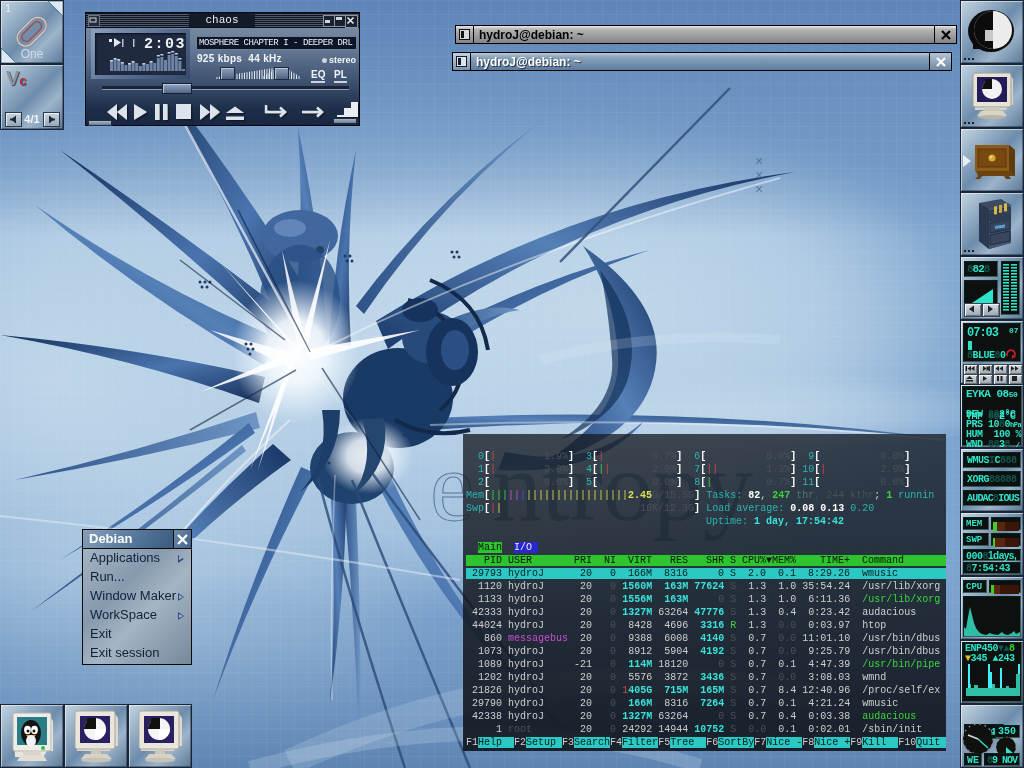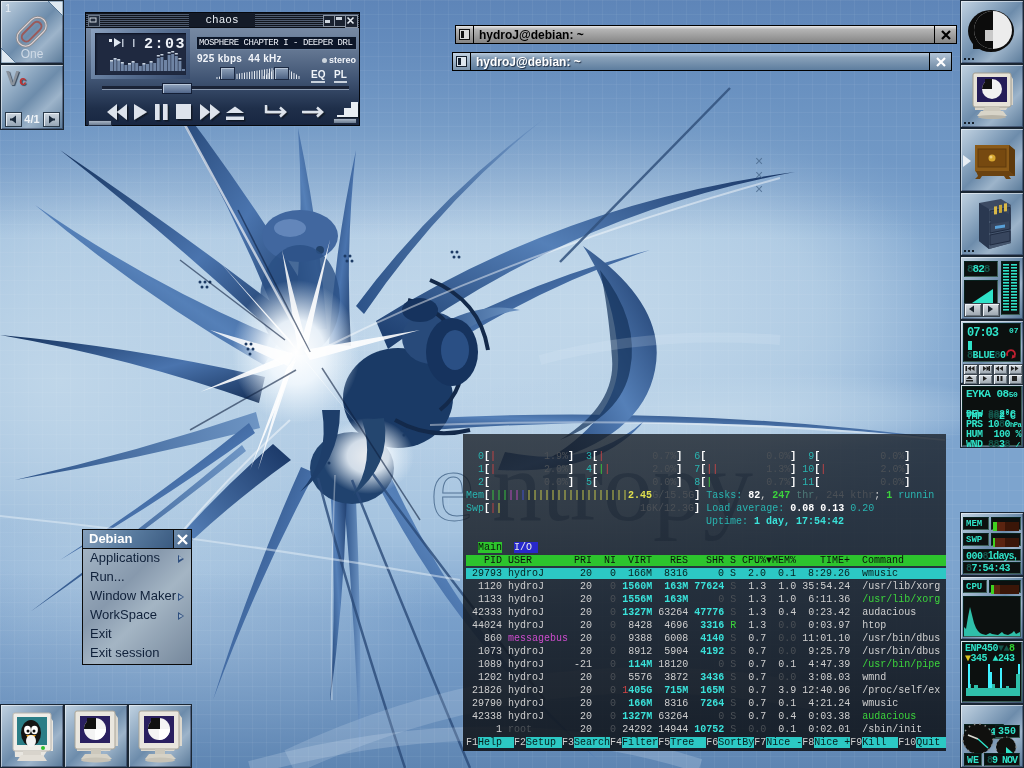--- a/index.html
+++ b/index.html
@@ -523,21 +523,21 @@
 <span class="hdr">   PID USER       PRI  NI  VIRT   RES   SHR S CPU%▼MEM%    TIME+  Command       </span>
 <span class="sel"> 29793 hydroJ      20   0  166M  8316     0 S  2.0  0.1  8:29.26  wmusic        </span>
 <span class="w">  1120</span> <span class="w">hydroJ    </span> <span class="w"> 20</span> <span class="d">  0</span> <span class="C">1560M</span> <span class="C"> 163M</span> <span class="C">77624</span> <span class="d">S</span> <span class="w"> 1.3</span> <span class="w"> 1.0</span> <span class="w">35:54.24</span>  <span class="w">/usr/lib/xorg</span>
 <span class="w">  1133</span> <span class="w">hydroJ    </span> <span class="w"> 20</span> <span class="d">  0</span> <span class="C">1556M</span> <span class="C"> 163M</span> <span class="d">    0</span> <span class="d">S</span> <span class="w"> 1.3</span> <span class="w"> 1.0</span> <span class="w"> 6:11.36</span>  <span class="g">/usr/lib/xorg</span>
 <span class="w"> 42333</span> <span class="w">hydroJ    </span> <span class="w"> 20</span> <span class="d">  0</span> <span class="C">1327M</span> <span class="w">63264</span> <span class="C">47776</span> <span class="d">S</span> <span class="w"> 1.3</span> <span class="w"> 0.4</span> <span class="w"> 0:23.42</span>  <span class="w">audacious</span>
 <span class="w"> 44024</span> <span class="w">hydroJ    </span> <span class="w"> 20</span> <span class="d">  0</span> <span class="w"> 8428</span> <span class="w"> 4696</span> <span class="C"> 3316</span> <span class="g">R</span> <span class="w"> 1.3</span> <span class="d"> 0.0</span> <span class="w"> 0:03.97</span>  <span class="w">htop</span>
 <span class="w">   860</span> <span class="m">messagebus</span> <span class="w"> 20</span> <span class="d">  0</span> <span class="w"> 9388</span> <span class="w"> 6008</span> <span class="C"> 4140</span> <span class="d">S</span> <span class="w"> 0.7</span> <span class="d"> 0.0</span> <span class="w">11:01.10</span>  <span class="w">/usr/bin/dbus</span>
 <span class="w">  1073</span> <span class="w">hydroJ    </span> <span class="w"> 20</span> <span class="d">  0</span> <span class="w"> 8912</span> <span class="w"> 5904</span> <span class="C"> 4192</span> <span class="d">S</span> <span class="w"> 0.7</span> <span class="d"> 0.0</span> <span class="w"> 9:25.79</span>  <span class="w">/usr/bin/dbus</span>
 <span class="w">  1089</span> <span class="w">hydroJ    </span> <span class="w">-21</span> <span class="d">  0</span> <span class="C"> 114M</span> <span class="w">18120</span> <span class="d">    0</span> <span class="d">S</span> <span class="w"> 0.7</span> <span class="w"> 0.1</span> <span class="w"> 4:47.39</span>  <span class="g">/usr/bin/pipe</span>
 <span class="w">  1202</span> <span class="w">hydroJ    </span> <span class="w"> 20</span> <span class="d">  0</span> <span class="w"> 5576</span> <span class="w"> 3872</span> <span class="C"> 3436</span> <span class="d">S</span> <span class="w"> 0.7</span> <span class="d"> 0.0</span> <span class="w"> 3:08.03</span>  <span class="w">wmnd</span>
-<span class="w"> 21826</span> <span class="w">hydroJ    </span> <span class="w"> 20</span> <span class="d">  0</span> <span class="r">1</span><span class="C">405G</span> <span class="C"> 715M</span> <span class="C"> 165M</span> <span class="d">S</span> <span class="w"> 0.7</span> <span class="w"> 3.9</span> <span class="w">12:40.96</span>  <span class="w">/proc/self/ex</span>
+<span class="w"> 21826</span> <span class="w">hydroJ    </span> <span class="w"> 20</span> <span class="d">  0</span> <span class="r">1</span><span class="C">405G</span> <span class="C"> 715M</span> <span class="C"> 165M</span> <span class="d">S</span> <span class="w"> 0.7</span> <span class="w"> 8.4</span> <span class="w">12:40.96</span>  <span class="w">/proc/self/ex</span>
 <span class="w"> 29790</span> <span class="w">hydroJ    </span> <span class="w"> 20</span> <span class="d">  0</span> <span class="C"> 166M</span> <span class="w"> 8316</span> <span class="C"> 7264</span> <span class="d">S</span> <span class="w"> 0.7</span> <span class="w"> 0.1</span> <span class="w"> 4:21.24</span>  <span class="w">wmusic</span>
 <span class="w"> 42338</span> <span class="w">hydroJ    </span> <span class="w"> 20</span> <span class="d">  0</span> <span class="C">1327M</span> <span class="w">63264</span> <span class="d">    0</span> <span class="d">S</span> <span class="w"> 0.7</span> <span class="w"> 0.4</span> <span class="w"> 0:03.38</span>  <span class="g">audacious</span>
 <span class="w">     1</span> <span class="d">root      </span> <span class="w"> 20</span> <span class="d">  0</span> <span class="w">24292</span> <span class="w">14944</span> <span class="C">10752</span> <span class="d">S</span> <span class="d"> 0.0</span> <span class="w"> 0.1</span> <span class="w"> 0:02.01</span>  <span class="w">/sbin/init</span>
 <span class="w">F1</span><span class="fk">Help  </span><span class="w">F2</span><span class="fk">Setup </span><span class="w">F3</span><span class="fk">Search</span><span class="w">F4</span><span class="fk">Filter</span><span class="w">F5</span><span class="fk">Tree  </span><span class="w">F6</span><span class="fk">SortBy</span><span class="w">F7</span><span class="fk">Nice -</span><span class="w">F8</span><span class="fk">Nice +</span><span class="w">F9</span><span class="fk">Kill  </span><span class="w">F10</span><span class="fk">Quit </span></pre>
     </div>
 
 <div class="tile" style="left:960px;top:0px;">
       <svg class="abs" width="62" height="62" style="left:0;top:0">
 <ellipse cx="30" cy="30" rx="23" ry="21" fill="#0c0c0c"></ellipse>
 <rect x="12" y="34" width="22" height="14" fill="#0c0c0c"></rect>
@@ -719,20 +719,31 @@
 <div class="tile" style="left:960px;top:384px;">
       <div class="lbox" style="left:1px;top:1px;width:60px;height:60px;">
 <span class="seg abs" style="left:3px;top:1px;font-size:11px;letter-spacing:-0.5px;">EYKA&nbsp;08<span style="font-size:8px;">50</span></span>
 <span class="seg abs" style="left:3px;top:24px;font-size:10px;letter-spacing:-0.5px;">TMP <span class="dim">88</span>2°C</span>
 <span class="seg abs" style="left:3px;top:22px;font-size:10px;letter-spacing:-0.5px;">DEW <span class="dim">88</span>2°C</span>
 <span class="seg abs" style="left:3px;top:32px;font-size:10px;letter-spacing:-0.5px;">PRS 10<span class="dim">8</span>0<span style="font-size:7px;">hPa</span></span>
 <span class="seg abs" style="left:3px;top:42px;font-size:10px;letter-spacing:-0.5px;">HUM  100 %</span>
 <span class="seg abs" style="left:3px;top:52px;font-size:10px;letter-spacing:-0.5px;">WND <span class="dim">88</span>3<span class="dim">8</span> <span style="font-size:8px;">/</span></span>
 </div>
     </div>
+<div class="tile" style="left:960px;top:448px;">
+      <div class="lbox" style="left:2px;top:3px;width:58px;height:16px;">
+        <span class="seg abs" style="left:3px;top:2px;font-size:10px;letter-spacing:-0.5px;">WMUS<span class="dim">I</span>C<span class="dim">888</span></span>
+      </div>
+<div class="lbox" style="left:2px;top:22px;width:58px;height:16px;">
+        <span class="seg abs" style="left:3px;top:2px;font-size:10px;letter-spacing:-0.5px;">XORG<span class="dim">88888</span></span>
+      </div>
+<div class="lbox" style="left:2px;top:41px;width:58px;height:16px;">
+        <span class="seg abs" style="left:3px;top:2px;font-size:10px;letter-spacing:-0.8px;">AUDAC<span class="dim">8</span>IOUS</span>
+      </div>
+    </div>
 <div class="tile" style="left:960px;top:512px;">
       <div class="lbox" style="left:2px;top:4px;width:26px;height:13px;">
         <span class="seg abs" style="left:2px;top:1px;font-size:9px;">MEM</span>
       </div>
 <div class="lbox" style="left:30px;top:4px;width:30px;height:13px;"><svg width="28" height="11">
           <rect x="1" y="1" width="26" height="9" fill="#3a1608"></rect>
           <rect x="1" y="1" width="4" height="9" fill="#40d020"></rect>
           <rect x="5" y="1" width="8" height="9" fill="#5a2410"></rect>
         </svg></div>
 <div class="lbox" style="left:2px;top:20px;width:26px;height:13px;">

